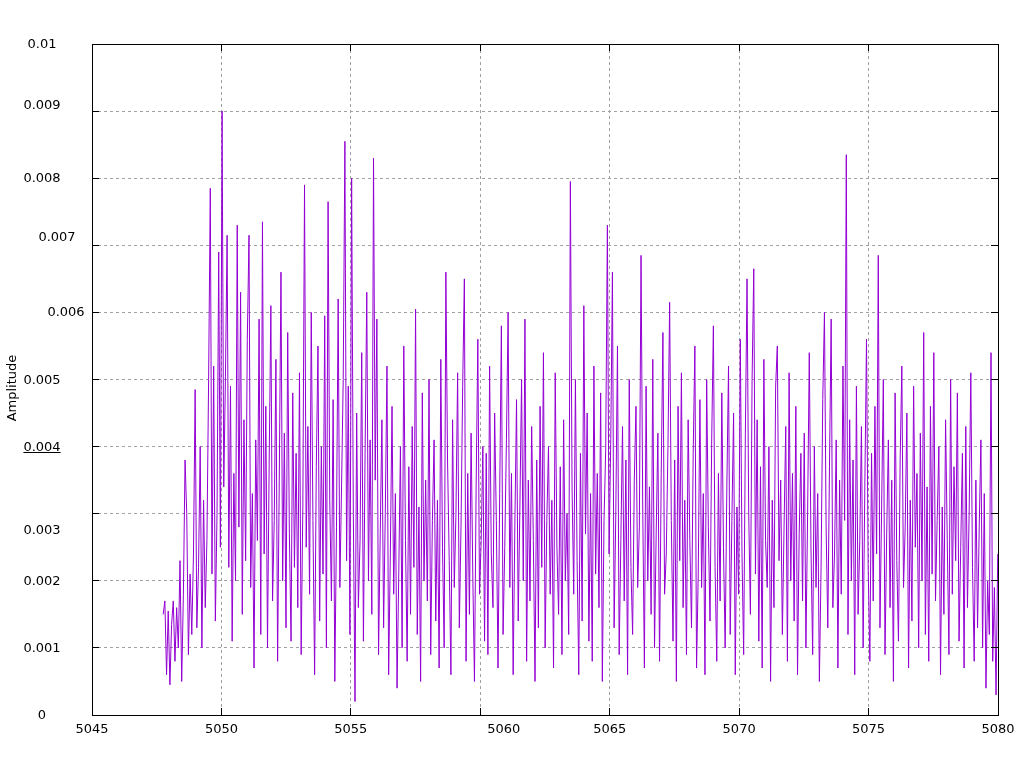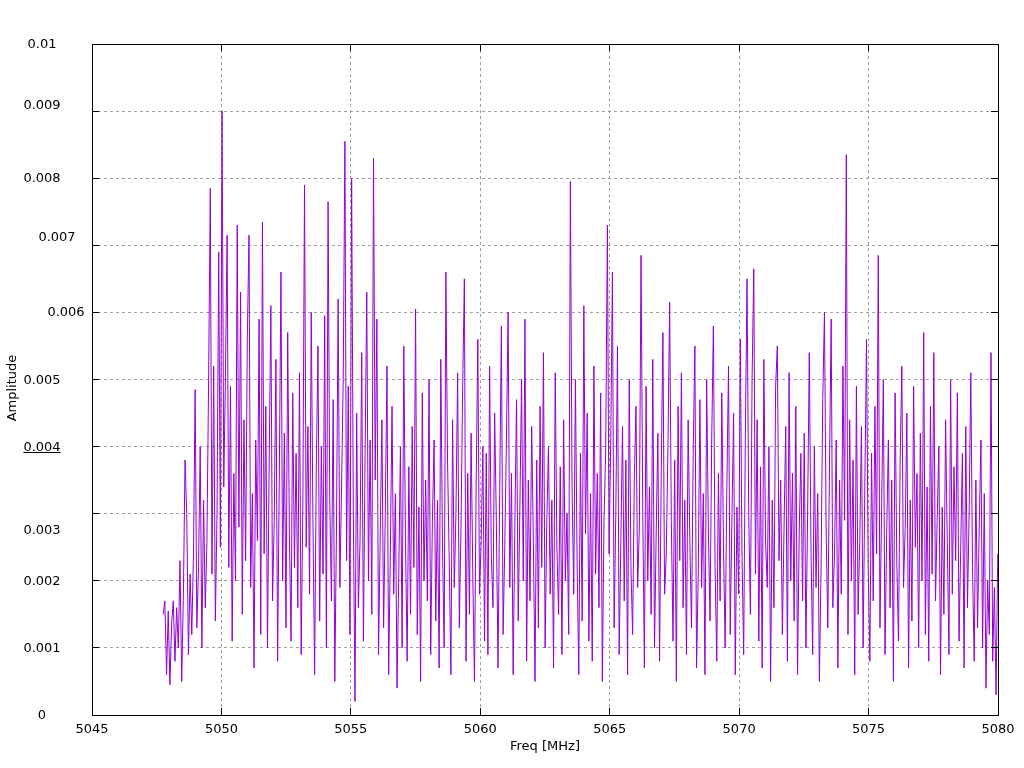--- a/index.html
+++ b/index.html
@@ -73,34 +73,33 @@
       <line x1="998" y1="312.40000000000003" x2="991" y2="312.40000000000003" stroke="#000000" shape-rendering="crispEdges"></line>
       <line x1="92" y1="245.3" x2="99" y2="245.3" stroke="#000000" shape-rendering="crispEdges"></line>
       <line x1="998" y1="245.3" x2="991" y2="245.3" stroke="#000000" shape-rendering="crispEdges"></line>
       <line x1="92" y1="178.19999999999993" x2="99" y2="178.19999999999993" stroke="#000000" shape-rendering="crispEdges"></line>
       <line x1="998" y1="178.19999999999993" x2="991" y2="178.19999999999993" stroke="#000000" shape-rendering="crispEdges"></line>
       <line x1="92" y1="111.10000000000002" x2="99" y2="111.10000000000002" stroke="#000000" shape-rendering="crispEdges"></line>
       <line x1="998" y1="111.10000000000002" x2="991" y2="111.10000000000002" stroke="#000000" shape-rendering="crispEdges"></line>
       <line x1="92" y1="44" x2="99" y2="44" stroke="#000000" shape-rendering="crispEdges"></line>
       <line x1="998" y1="44" x2="991" y2="44" stroke="#000000" shape-rendering="crispEdges"></line>
     </svg>
-  <div class="txt x-axis-label">Freq [MHz]</div>
   <div class="txt y-axis-label">Amplitude</div>
 <div class="txt ytick" style="top: 707px;">0</div>
     <div class="txt ytick" style="top: 639.9px;">0.001</div>
     <div class="txt ytick" style="top: 572.8px;">0.002</div>
     <div class="txt ytick" style="top: 522px;">0.003</div>
     <div class="txt ytick" style="top: 438.6px; text-decoration: underline;">0.004</div>
     <div class="txt ytick" style="top: 371.5px;">0.005</div>
     <div class="txt ytick" style="top: 304.4px; padding-left: 24px;">0.006</div>
     <div class="txt ytick" style="top: 229px; margin-left: 15px;">0.007</div>
     <div class="txt ytick" style="top: 170.2px;">0.008</div>
     <div class="txt ytick" style="top: 97px;">0.009</div>
     <div class="txt ytick" style="top: 36px;">0.01</div>
     <div class="txt xtick" style="left: 52px;">5045</div>
     <div class="txt xtick" style="left: 181.429px;">5050</div>
     <div class="txt xtick" style="left: 310.857px;">5055</div>
-    <div class="txt xtick" style="left: 440.286px;">5060</div>
+    <div class="txt xtick" style="left: 440.286px; text-align: right;">5060</div>
     <div class="txt xtick" style="left: 569.714px;">5065</div>
     <div class="txt xtick" style="left: 699.143px;">5070</div>
     <div class="txt xtick" style="left: 828.571px;">5075</div>
     <div class="txt xtick" style="left: 958px;">5080</div>
   </div>
 
 </body></html>

